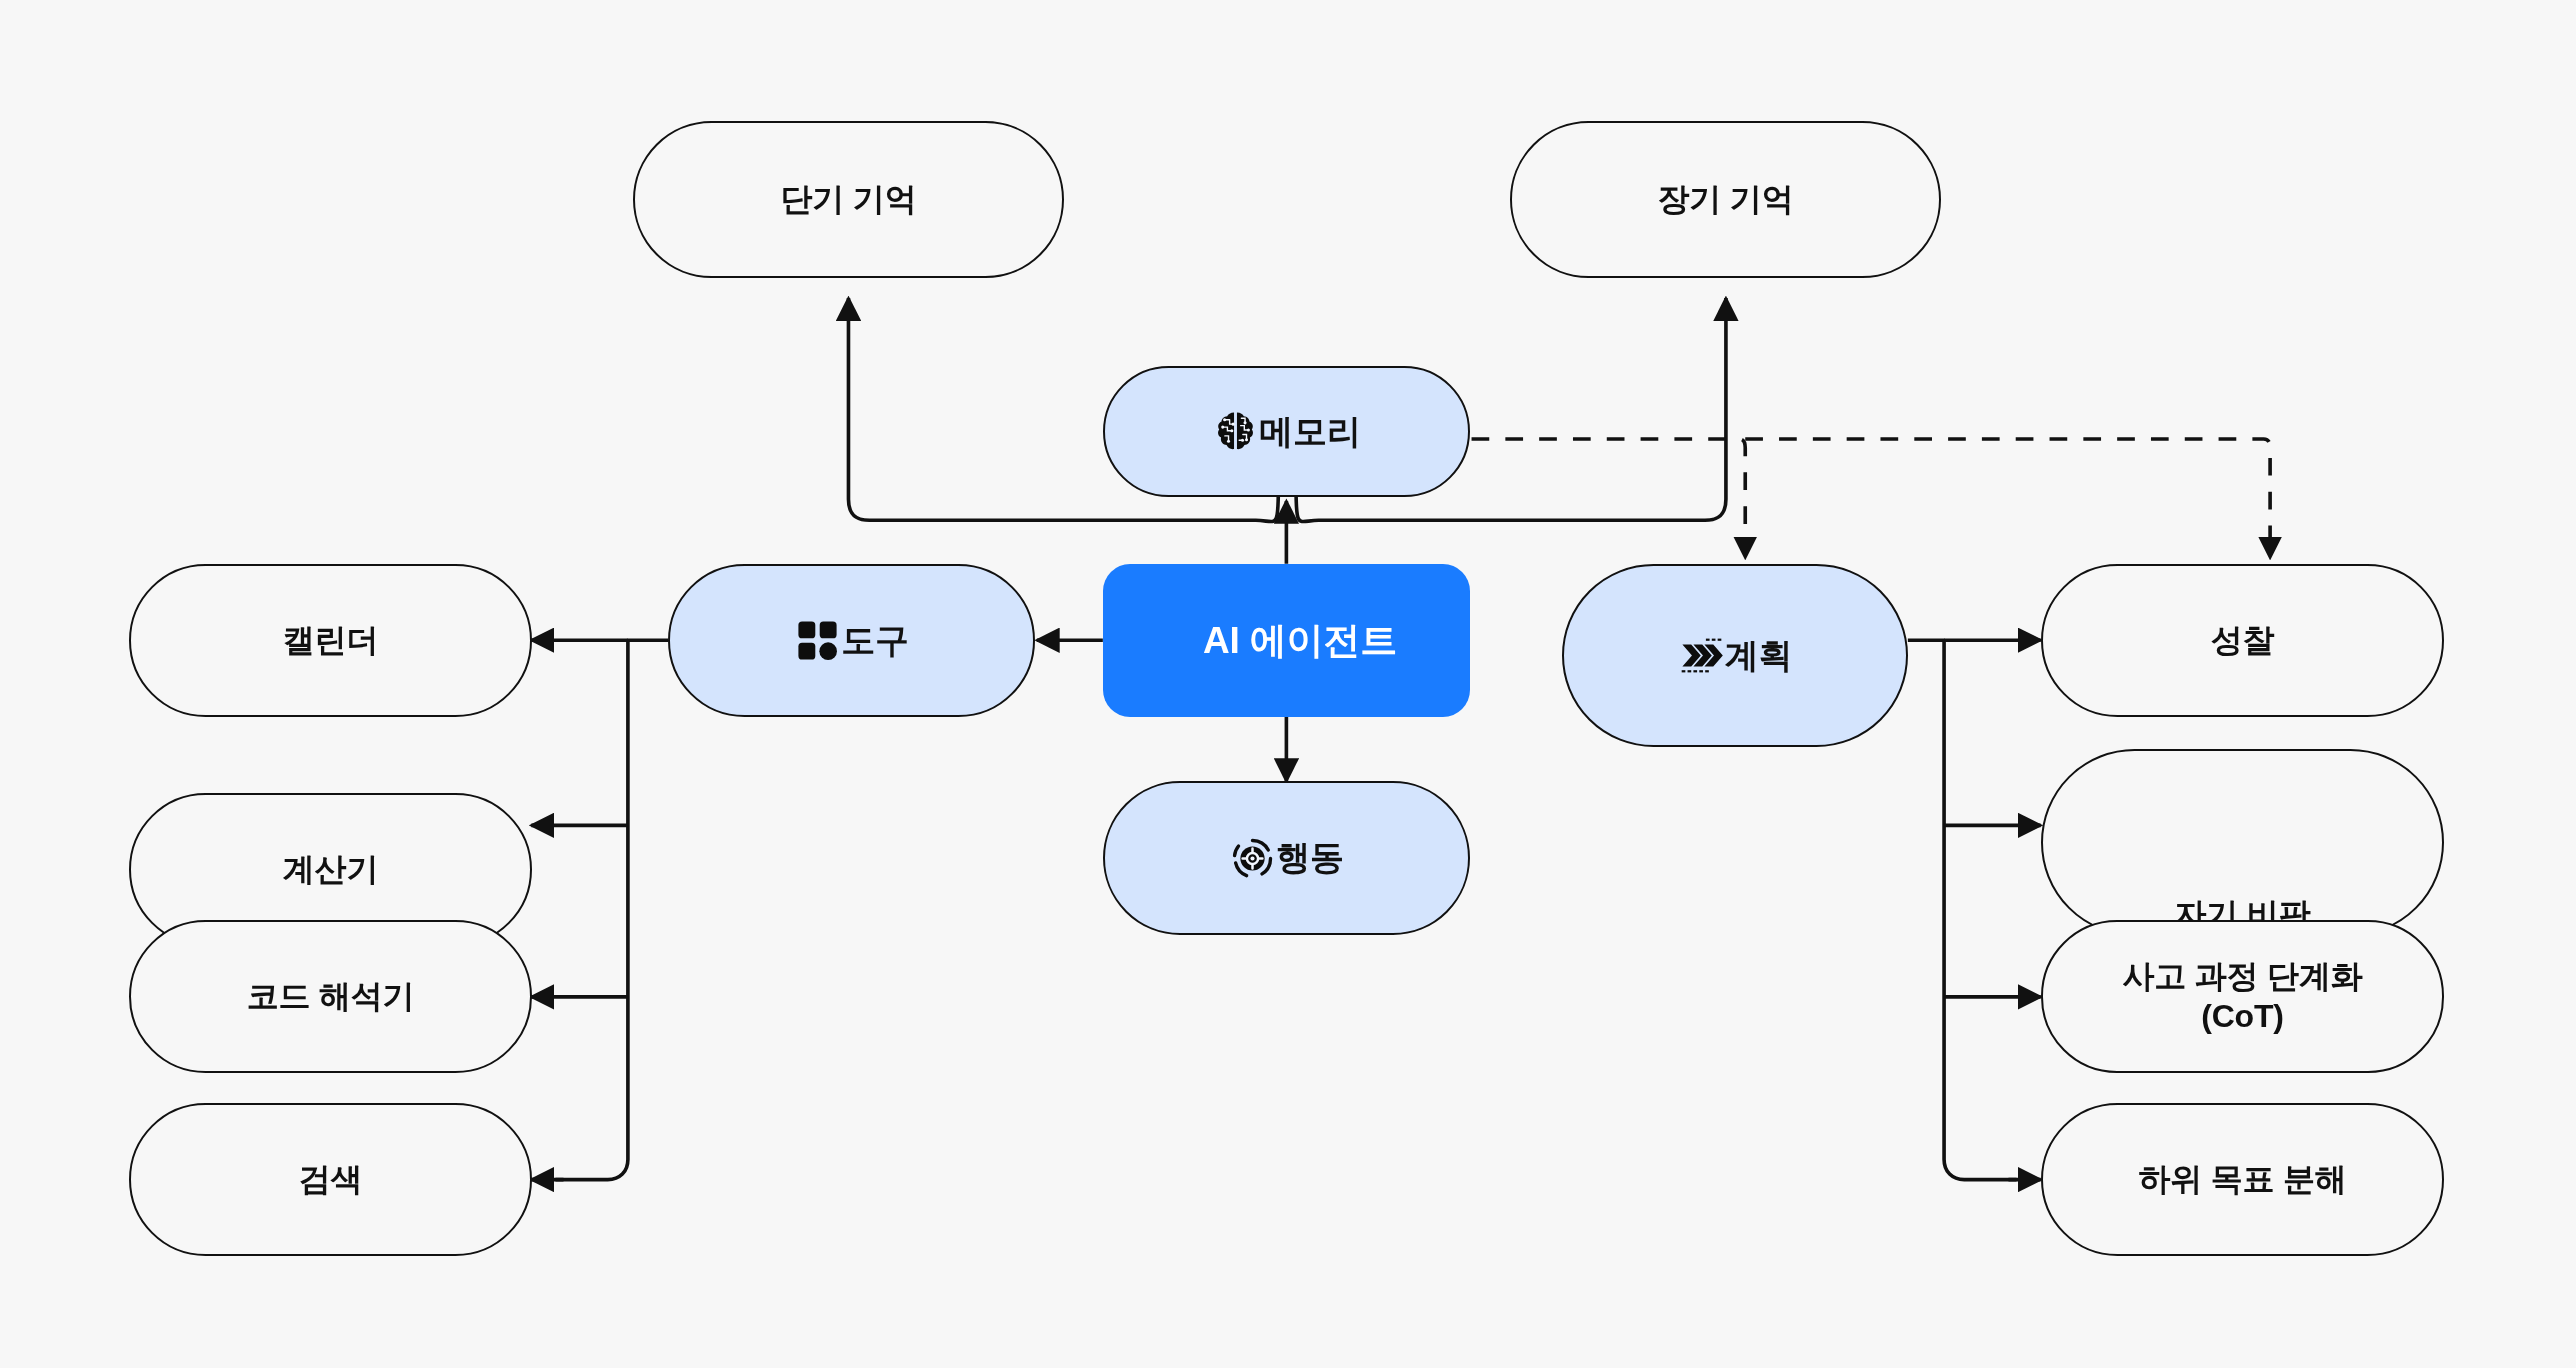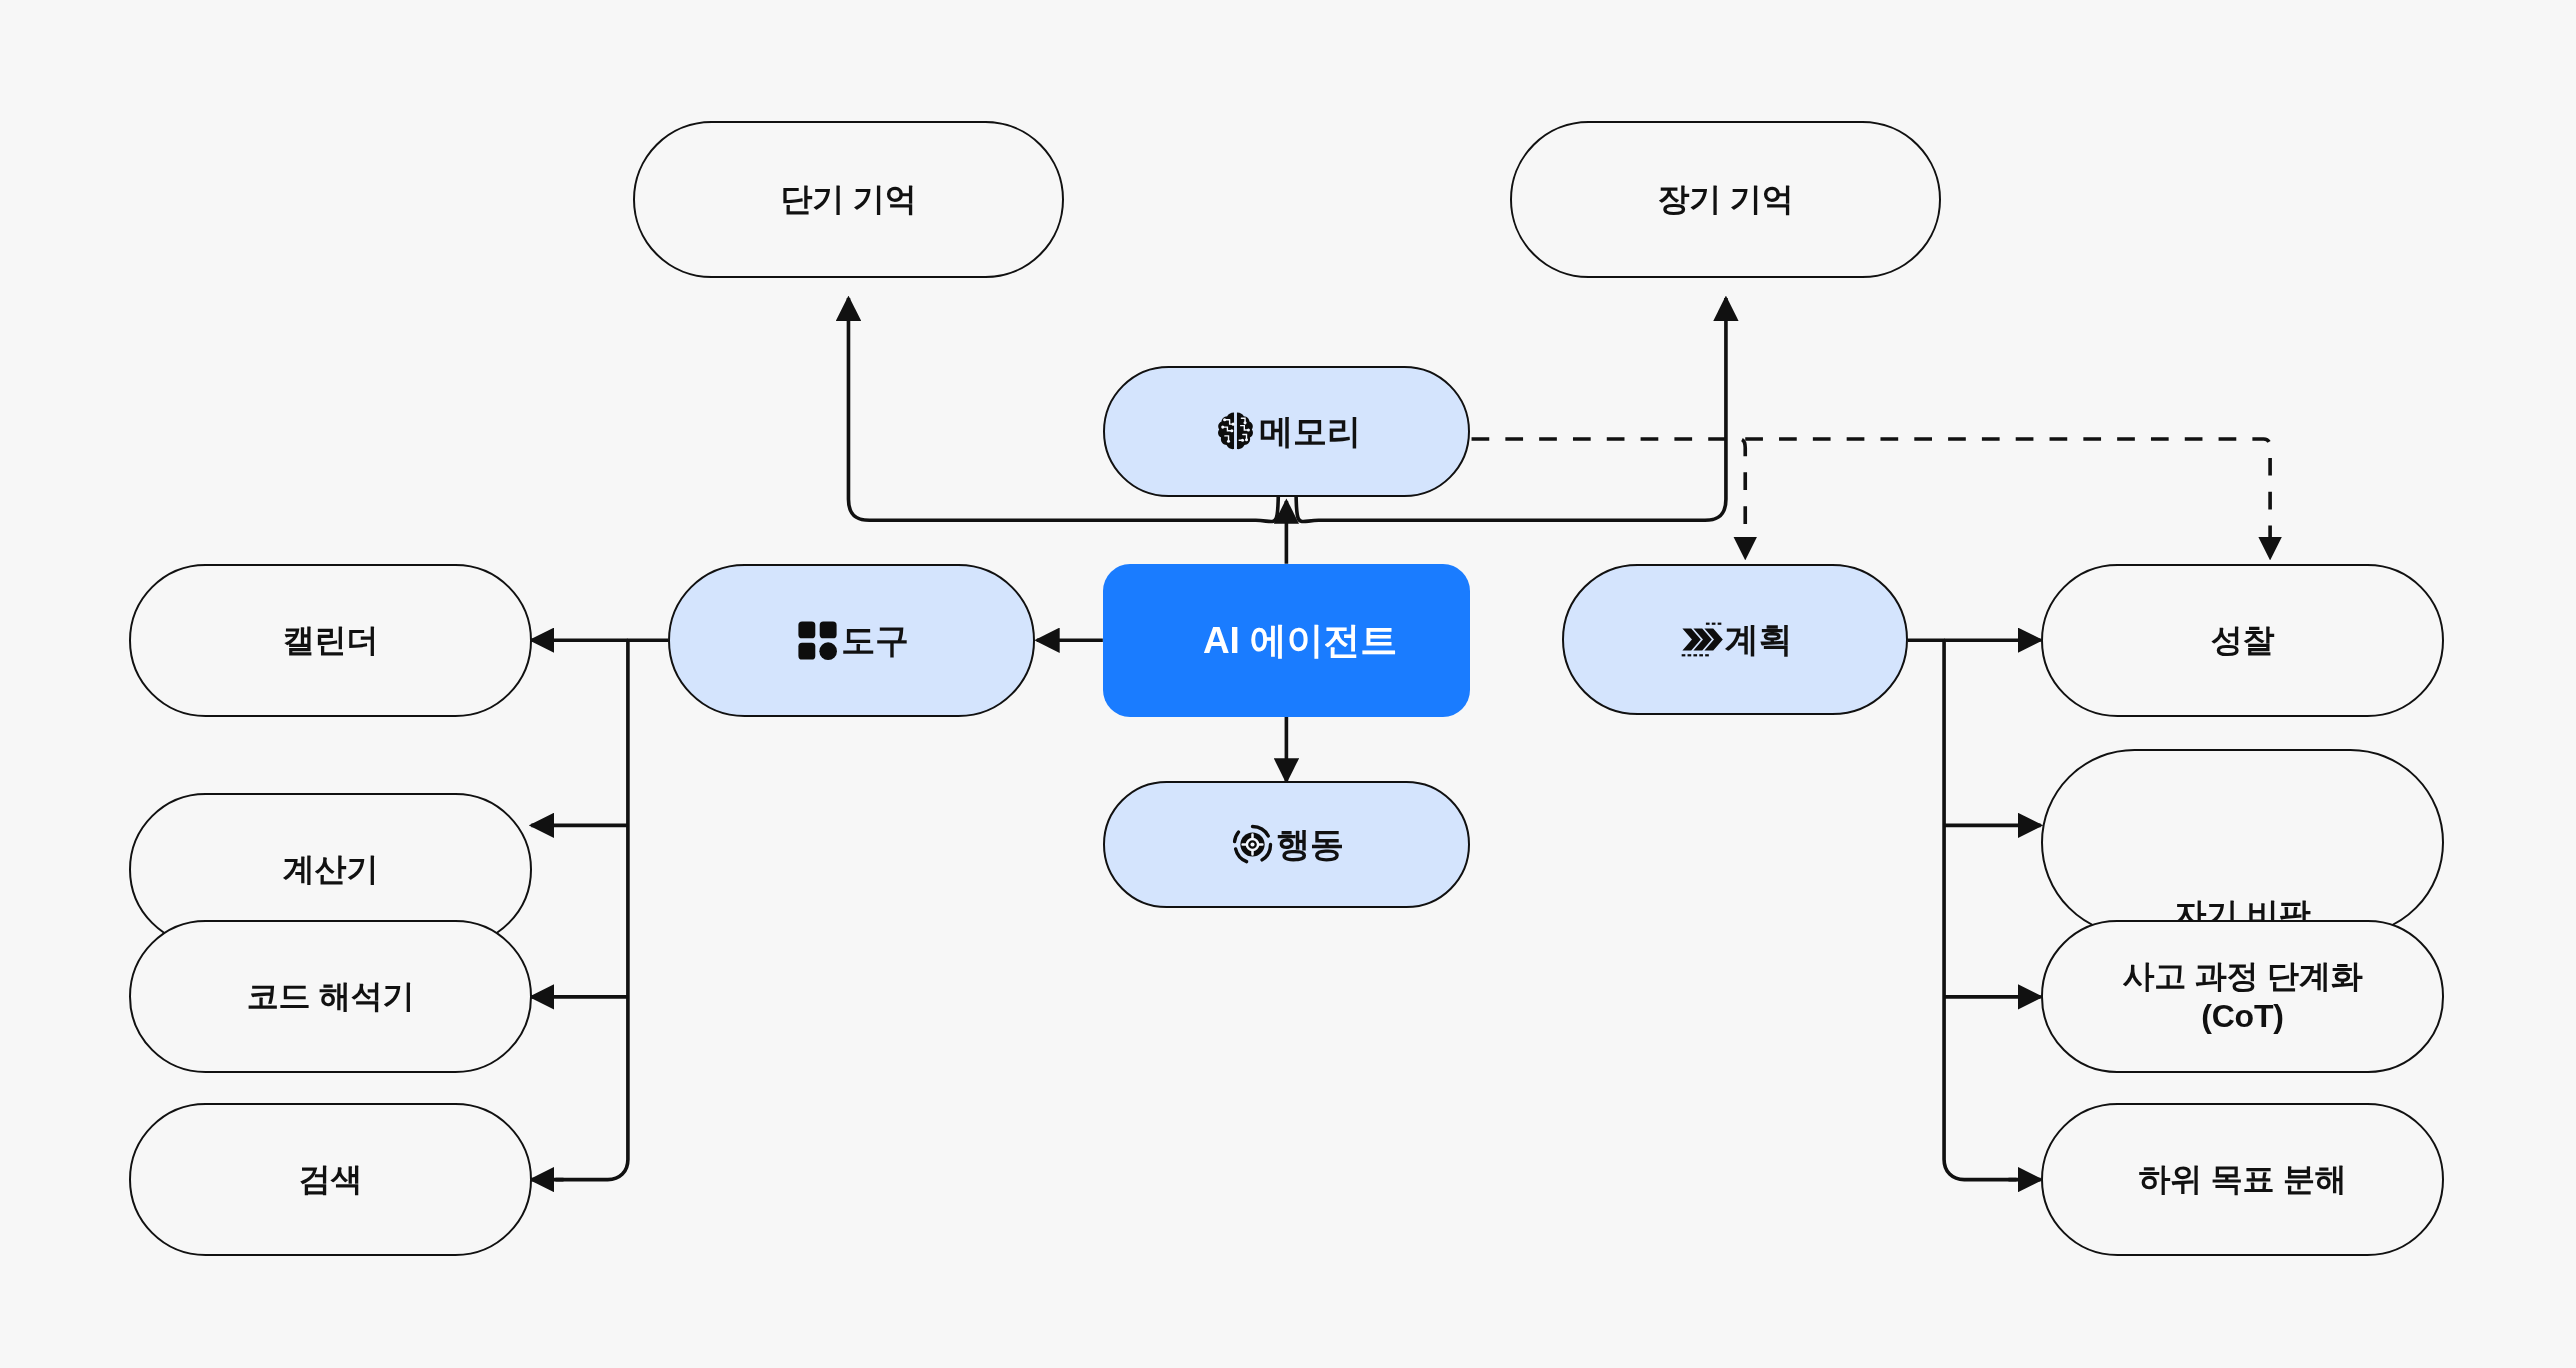--- a/index.html
+++ b/index.html
@@ -159,21 +159,21 @@
         <circle cx="46.5" cy="46.5" r="12" fill="#0d0d0d"></circle>
       </svg>
     </span>
     <span class="label">도구</span>
   </div>
 
   <div class="node central" style="left:1103px; top:564px; width:367px; height:153px;">
     <span class="label">AI 에이전트</span>
   </div>
 
-  <div class="node accent" style="left:1562px; top:564px; width:346px; height:151px;">
+  <div class="node accent" style="left:1562px; top:564px; width:346px; height:183px;">
     <span class="icon">
       <svg viewBox="0 0 64 64" xmlns="http://www.w3.org/2000/svg">
         <path fill="#0d0d0d" d="M6 17 h12 l13 15 -13 15 H6 l13 -15 z"></path>
         <path fill="#0d0d0d" d="M21 17 h12 l13 15 -13 15 H21 l13 -15 z"></path>
         <path fill="#0d0d0d" d="M36 17 h12 l13 15 -13 15 H36 l13 -15 z"></path>
         <g fill="#0d0d0d">
           <rect x="38" y="9" width="5" height="3"></rect>
             <rect x="46" y="9" width="5" height="3"></rect>
           <rect x="54" y="9" width="5" height="3"></rect>
         </g>
@@ -182,21 +182,21 @@
             <rect x="13" y="52" width="5" height="3"></rect>
           <rect x="21" y="52" width="5" height="3"></rect>
             <rect x="29" y="52" width="5" height="3"></rect>
           <rect x="37" y="52" width="5" height="3"></rect>
         </g>
       </svg>
     </span>
     <span class="label">계획</span>
   </div>
 
-  <div class="node accent" style="left:1103px; top:781px; width:367px; height:127px;">
+  <div class="node accent" style="left:1103px; top:781px; width:367px; height:154px;">
     <span class="icon">
       <svg viewBox="0 0 64 64" xmlns="http://www.w3.org/2000/svg">
         <circle cx="32" cy="32" r="16.5" fill="#0d0d0d"></circle>
         <g stroke="#f3f7ff" stroke-width="3.4" fill="none" stroke-linecap="round">
           <circle cx="32" cy="32" r="7.6"></circle>
           <path d="M32 18.5 V24 M32 40 V45.5 M18.5 32 H24 M40 32 H45.5"></path>
         </g>
         <circle cx="32" cy="32" r="2.8" fill="#f3f7ff"></circle>
         <g stroke="#0d0d0d" stroke-width="4.6" fill="none" stroke-linecap="round">
           <path d="M32 7.5 A24.5 24.5 0 0 1 53.5 20.5"></path>

